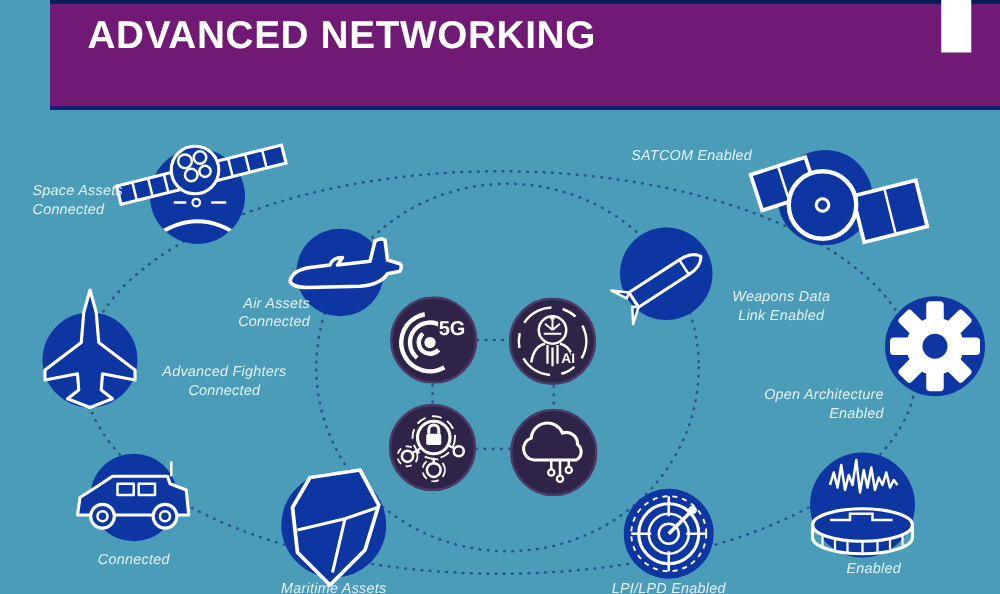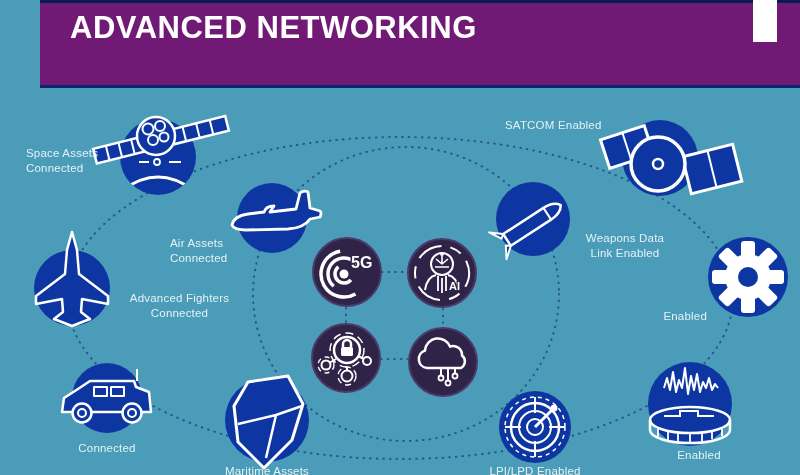--- a/index.html
+++ b/index.html
@@ -23,20 +23,21 @@
     font-size:13.5px;font-weight:400;letter-spacing:0.2px;
   }
   .corner-bar{
     position:absolute;left:753px;top:0;width:24px;height:42px;background:#ffffff;
   }
   .bg-lines{position:absolute;left:0;top:0;}
   .node{position:absolute;}
   .label{
     position:absolute;color:#e4f2f7;font-size:11.5px;line-height:1.32;
     letter-spacing:0.2px;
+    font-style:italic;
   }
   .label span{display:block;}
 </style>
 </head>
 <body>
 
 <svg class="bg-lines" width="800" height="475">
   <g fill="none" stroke="#1f4486" stroke-width="2" stroke-linecap="round" stroke-dasharray="0.6 6" opacity="0.8">
     <ellipse cx="400" cy="298" rx="333" ry="161"></ellipse>
     <ellipse cx="406" cy="294" rx="153" ry="147"></ellipse>
@@ -227,21 +228,21 @@
     <circle cx="33" cy="51" r="2.5" stroke-width="1.8"></circle>
     <circle cx="40" cy="56" r="2.5" stroke-width="1.8"></circle>
     <circle cx="47" cy="49" r="2.5" stroke-width="1.8"></circle>
   </g>
 </svg>
 
 <div class="label" style="left:26px;top:146px;width:94px;">
   <span>Space Assets</span>
   <span>Connected</span>
 </div>
-<div class="label" style="left:170px;top:236px;width:92px;text-align:left">
+<div class="label" style="left:156px;top:236px;width:92px;text-align:right">
   <span>Air Assets</span>
   <span>Connected</span>
 </div>
 <div class="label" style="left:117px;top:291px;width:125px;text-align:center">
   <span>Advanced Fighters</span>
   <span>Connected</span>
 </div>
 <div class="label" style="left:54px;top:441px;width:106px;text-align:center">
   <span>Connected</span>
 </div>
@@ -250,20 +251,21 @@
 
 </div>
 <div class="label" style="left:505px;top:118px;width:120px;text-align:left">
   <span>SATCOM Enabled</span>
 </div>
 <div class="label" style="left:575px;top:231px;width:100px;text-align:center">
   <span>Weapons Data</span>
   <span>Link Enabled</span>
 </div>
 <div class="label" style="left:597px;top:309px;width:110px;text-align:right">
+  <span>Open Architecture</span>
   <span>Enabled</span>
 </div>
 <div class="label" style="left:634px;top:448px;width:130px;text-align:center">
   <span>Enabled</span>
 </div>
 <div class="label" style="left:476px;top:464px;width:118px;text-align:center">
   <span>LPI/LPD Enabled</span>
 </div>
 
 </body></html>

